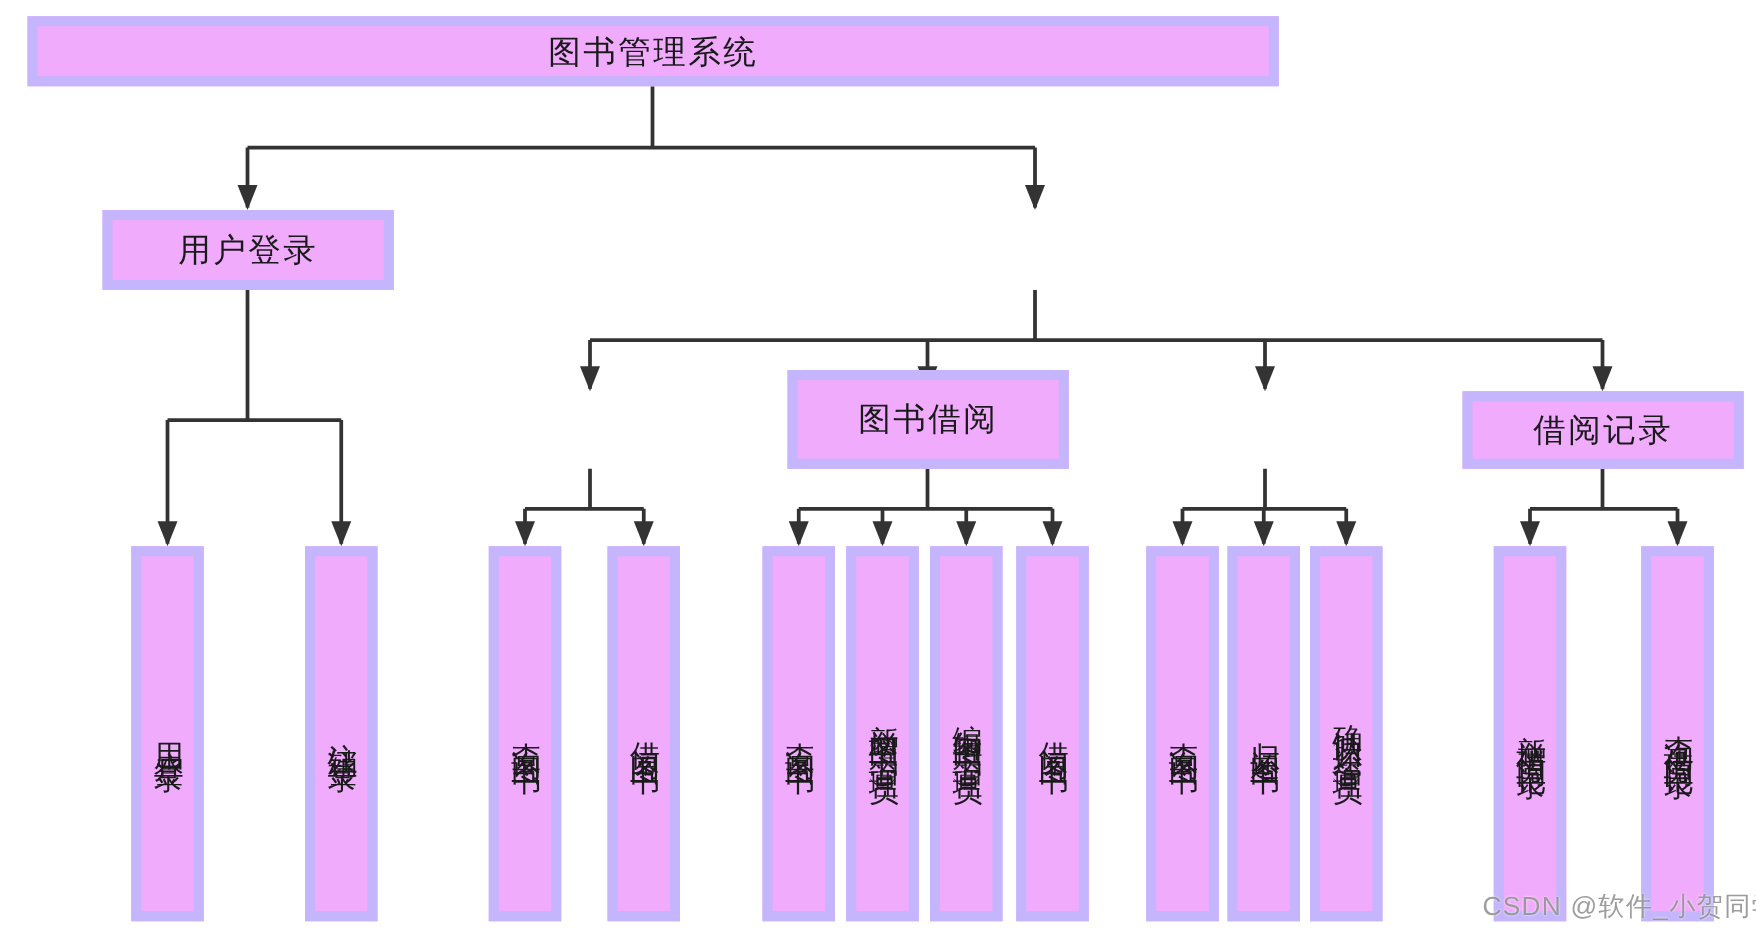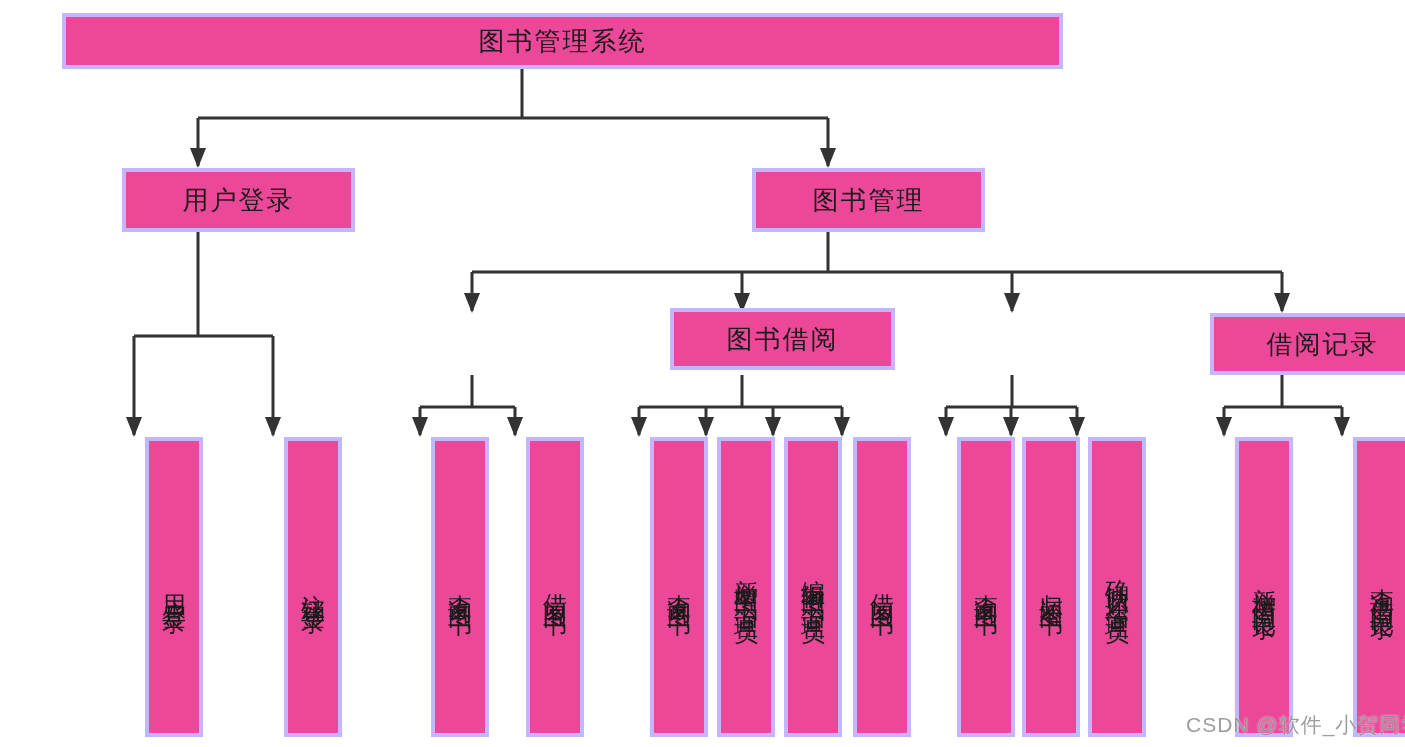--- a/index.html
+++ b/index.html
@@ -7,29 +7,28 @@
     position:relative;
     width:1405px;height:747px;
     background:#ffffff;
     font-family:"Liberation Sans","DejaVu Sans",sans-serif;
     overflow:hidden;
   }
   #connectors{position:absolute;left:0;top:0;width:1405px;height:747px;}
   .node{
     position:absolute;
     box-sizing:border-box;
-    background:#ec4899;
-    border:4px solid #c4b5fd;
+    background:#f0abfc;
+    border:8px solid #c4b5fd;
     color:#1a1a1a;
     display:flex;
     align-items:center;
     justify-content:center;
     text-align:center;
     letter-spacing:2px;
-    margin-left:40px;
   }
   .h-node{font-size:26px;}
   .leaf{
     writing-mode:vertical-rl;
     text-orientation:mixed;
     font-size:24px;
     letter-spacing:6px;
     line-height:1;
   }
   .watermark{
@@ -84,23 +83,22 @@
       <polygon points="1003,417 1019,417 1011,437"></polygon>
       <polygon points="1069,417 1085,417 1077,437"></polygon>
       <polygon points="1216,417 1232,417 1224,437"></polygon>
       <polygon points="1334,417 1350,417 1342,437"></polygon>
     </g>
   </svg>
 
   <div class="node h-node" style="left:22px;top:13px;width:1001px;height:56px">图书管理系统</div>
 
   <div class="node h-node" style="left:82px;top:168px;width:233px;height:64px">用户登录</div>
-  <div class="node h-node" style="left:712px;top:168px;width:233px;height:64px">图书管理</div>
 
-  <div class="node h-node" style="left:630px;top:308px;width:225px;height:62px">图书借阅</div>
+  <div class="node h-node" style="left:630px;top:296px;width:225px;height:79px">图书借阅</div>
   <div class="node h-node" style="left:1170px;top:313px;width:225px;height:62px">借阅记录</div>
 
   <div class="node leaf" style="left:105px;top:437px;width:58px;height:300px">用户登录</div>
   <div class="node leaf" style="left:244px;top:437px;width:58px;height:300px">注销登录</div>
 
   <div class="node leaf" style="left:391px;top:437px;width:58px;height:300px">查询图书</div>
   <div class="node leaf" style="left:486px;top:437px;width:58px;height:300px">借阅图书</div>
 
   <div class="node leaf" style="left:610px;top:437px;width:58px;height:300px">查询图书</div>
   <div class="node leaf" style="left:677px;top:437px;width:58px;height:300px">新增图书（管理员）</div>

